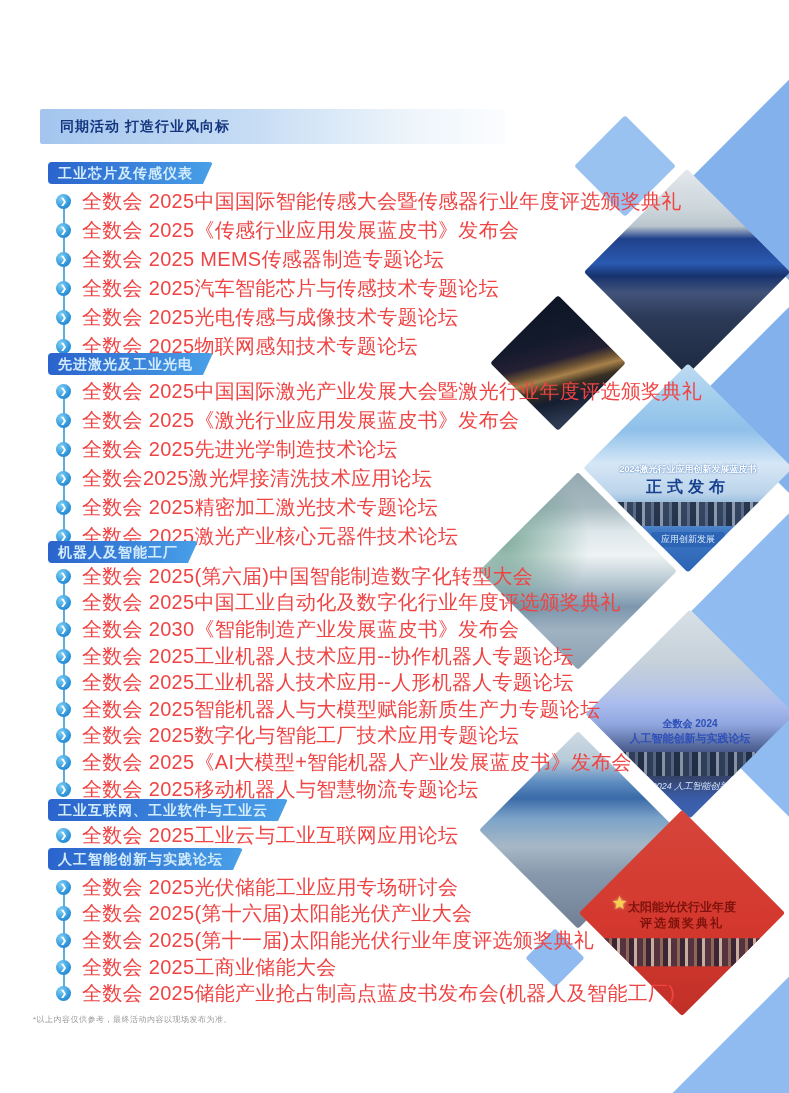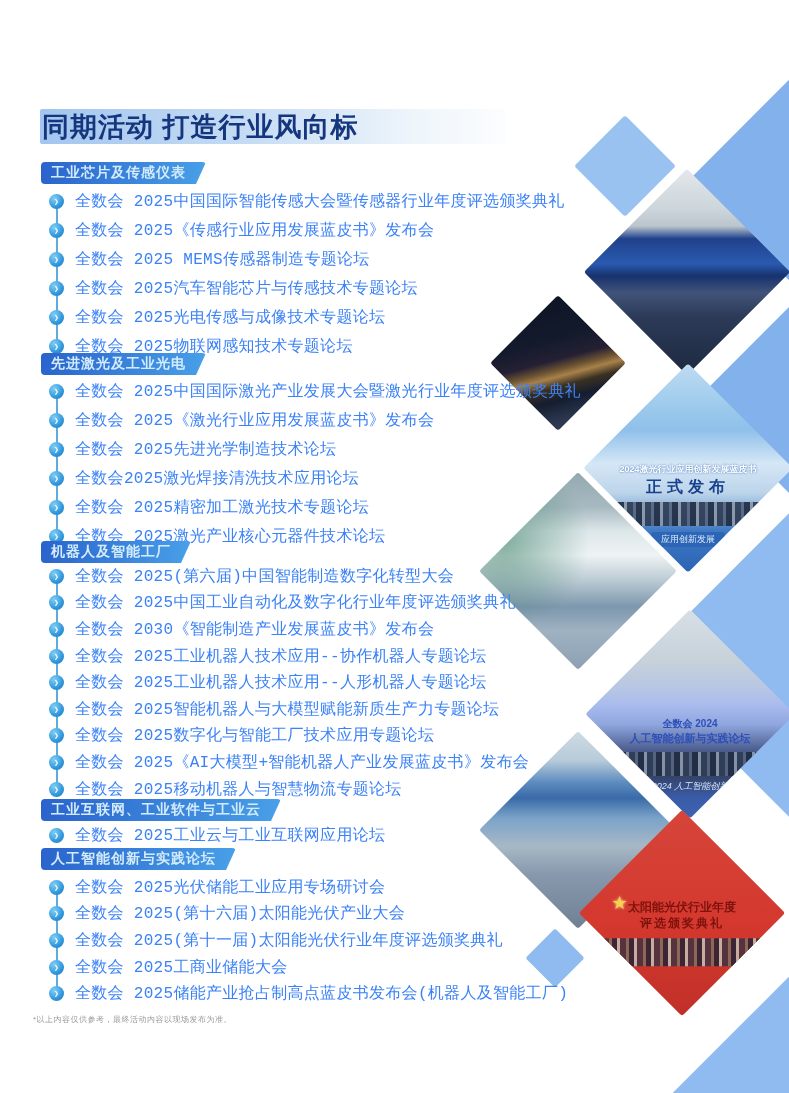--- a/index.html
+++ b/index.html
@@ -16,36 +16,36 @@
         background:linear-gradient(95deg,#84abf0 0%,#5570e6 38%,#2c3ccf 85%);}
   .banner .accent{position:absolute;left:-12px;top:3px;width:52px;height:35px;
         transform:skewX(-18deg);background:#9fc0f3;border-radius:4px;}
   .banner .txt{position:absolute;inset:0;display:flex;align-items:center;justify-content:center;
         color:#ffffff;font-size:20px;font-weight:bold;letter-spacing:3px;}
 
   
   .subtitle-bar{position:absolute;left:40px;top:109px;width:466px;height:35px;z-index:5;
         background:linear-gradient(90deg,#a3c5ee 0%,#c6dcf4 45%,#eef5fb 80%,#fcfdfe 100%);
         border-radius:2px;display:flex;align-items:center;}
-  .subtitle-bar span{font-size:27px;font-weight:bold;color:#14367e;padding-left:2px;letter-spacing:1px;}
-
-  
-  .sec{position:absolute;left:41px;width:505px;z-index:5;font-family:Liberation Mono, monospace;}
+  .subtitle-bar span{font-size:14px;font-weight:bold;color:#14367e;padding-left:20px;letter-spacing:1px;}
+
+  
+  .sec{position:absolute;left:48px;width:505px;z-index:5;}
   .sec-label{display:inline-block;background:linear-gradient(95deg,#2a63cc 0%,#49a0e8 100%);
         color:#d3ecfc;font-size:14px;font-weight:bold;height:22px;line-height:22px;
         padding:0 20px 0 10px;border-radius:4px;letter-spacing:1px;
         clip-path:polygon(0 0,100% 0,calc(100% - 10px) 100%,0 100%);}
   .items{position:relative;margin:0;padding:0;}
   .items::before{content:"";position:absolute;left:14.5px;top:calc(var(--ih)/2);
         bottom:calc(var(--ih)/2);width:2px;background:#5fabdf;}
   .item{display:flex;align-items:center;height:var(--ih);white-space:nowrap;}
   .bullet{position:relative;z-index:1;flex:none;width:15px;height:15px;margin-left:8px;margin-right:11px;
         border-radius:50%;background:radial-gradient(circle at 35% 30%,#7fd0f5,#2e94da 62%,#1b7cc4);
         color:#ffffff;font-size:8px;font-weight:bold;display:flex;align-items:center;justify-content:center;}
-  .item .txt{font-size:16px;color:#3b82f6;letter-spacing:0.3px;}
+  .item .txt{font-size:20px;color:#ef4444;letter-spacing:0.3px;}
 
   .footnote{position:absolute;left:33px;top:1014px;z-index:5;font-size:8px;color:#9a9a9a;letter-spacing:0.5px;}
 
   
   .dm{position:absolute;transform:rotate(45deg);overflow:hidden;border-radius:3px;}
   .dm.solid{z-index:1;}
   .dm.photo{z-index:2;}
   .c-light{background:#9ac2f1;} .c-mid{background:#83b1ec;} .c-soft{background:#8fbbf0;}
   .ph{position:absolute;left:50%;top:50%;width:142%;height:142%;
       transform:translate(-50%,-50%) rotate(-45deg);display:flex;flex-direction:column;align-items:center;}

